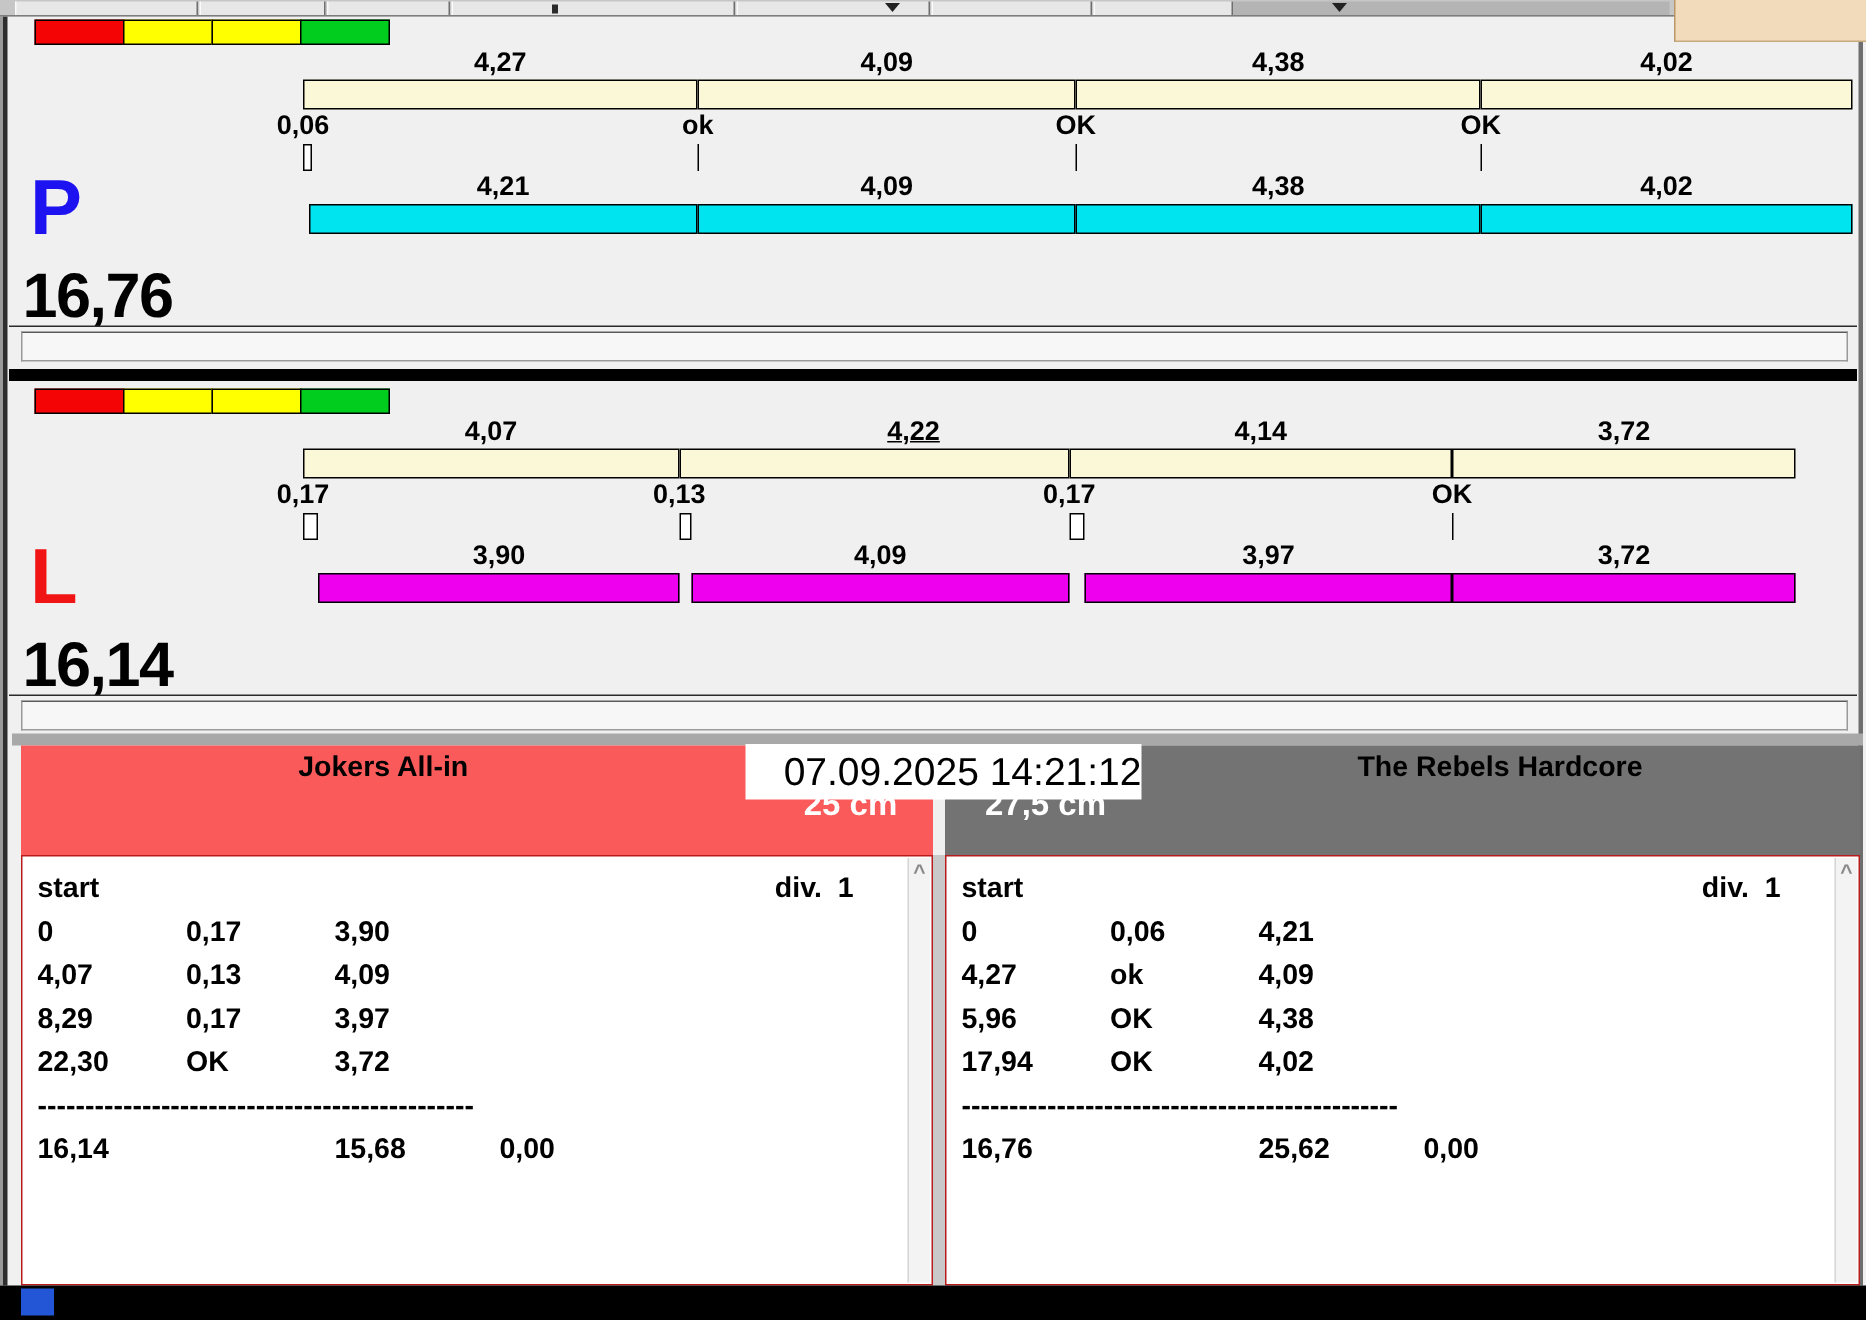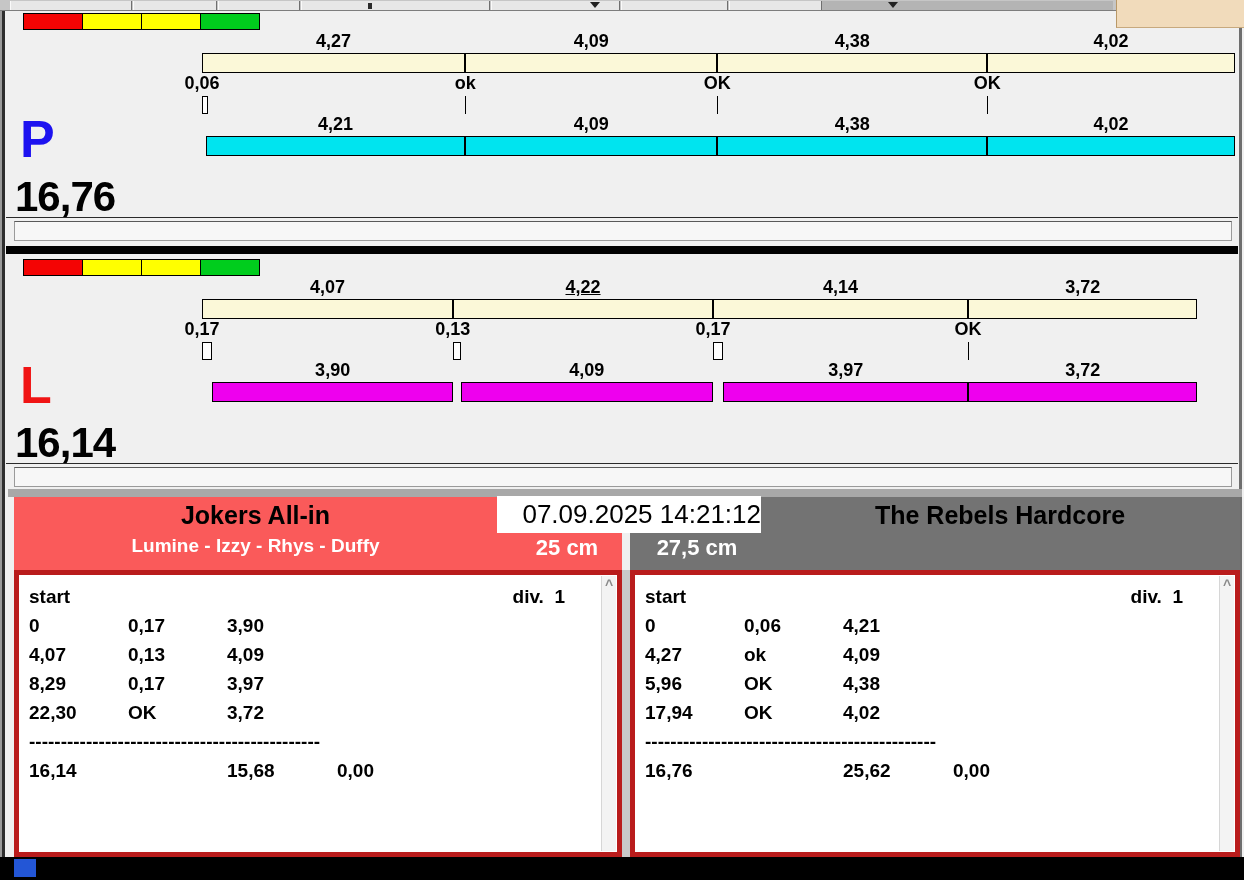--- a/index.html
+++ b/index.html
@@ -30,24 +30,24 @@
   .gap-marker{position:absolute;background:#fff;border:1px solid #000;box-sizing:border-box;}
   .ok-line{position:absolute;background:#000;}
   .hline{position:absolute;left:6px;width:1232px;height:1px;background:#2a2a2a;}
   .status{position:absolute;left:14px;width:1218px;height:20px;background:#f7f7f7;border:1px solid #9a9a9a;border-top-color:#5a5a5a;box-sizing:border-box;}
   .blacksep{position:absolute;left:6px;top:246px;width:1232px;height:8px;background:#000;}
   .greyband{position:absolute;left:8px;top:489px;width:1234px;height:8px;background:#a8a8a8;}
   
   .midgap{position:absolute;left:622px;top:570px;width:8px;height:287px;background:#c9c9c9;}
   .team-panel{position:absolute;top:497px;height:360px;}
   .team-header{position:absolute;top:0;left:0;right:0;height:73px;}
-  .team-name{font-size:25px;font-weight:bold;text-align:center;padding-top:5px;line-height:1.1;}
+  .team-name{font-size:19px;font-weight:bold;text-align:center;padding-top:5px;line-height:1.1;}
   .team-players{color:#fff;font-size:19px;font-weight:bold;text-align:center;margin-top:5px;}
-  .team-distance{position:absolute;top:38px;color:#fff;font-size:22px;font-weight:bold;text-align:center;width:110px;}
-  .team-list{position:absolute;top:73px;left:0;right:0;bottom:0;background:#fff;border:5px solid #b91c1c;padding:7px 0 0 10px;font-weight:bold;font-size:19px;box-sizing:border-box;overflow:hidden;}
+  .team-distance{position:absolute;top:26px;color:#fff;font-size:22px;font-weight:bold;text-align:center;width:110px;}
+  .team-list{position:absolute;top:73px;left:0;right:0;bottom:0;background:#fff;border:1px solid #b91c1c;padding:7px 0 0 10px;font-weight:bold;font-size:19px;box-sizing:border-box;overflow:hidden;}
   .lheader{display:flex;height:29px;line-height:29px;padding-right:52px;}
   .lheader .spacer{flex:1;}
   .divlabel{white-space:pre;}
   .lrow{display:grid;grid-template-columns:99px 99px 110px 1fr;height:29px;line-height:29px;}
   .lsep{height:29px;line-height:29px;white-space:nowrap;}
   .scrollbar{position:absolute;top:1px;right:1px;bottom:1px;width:14px;background:#f3f3f3;border-left:1px solid #d6d6d6;text-align:center;}
   .caret{color:#8a8a8a;font-size:14px;line-height:12px;display:block;margin-top:3px;font-weight:bold;}
   .timestamp{position:absolute;left:497px;top:496px;width:264px;height:37px;background:#fff;z-index:10;
              font-size:26px;line-height:37px;text-align:right;white-space:nowrap;}
   .bottombar{position:absolute;left:0;top:857px;width:1244px;height:23px;background:#000;}
@@ -124,21 +124,21 @@
   <div class="letter" style="color: rgb(240, 20, 20);">L</div>
   <div class="ptotal">16,14</div>
   <div class="hline" style="top:207px;"></div>
   <div class="status" style="top:211px;"></div>
 <span class="seg-label" style="left: 327.417px; top: 22px;">4,07</span>
     <div class="cream-seg" style="left: 202px; top: 43px; width: 250.834px; height: 20px; background: rgb(251, 248, 216);"></div>
     <span class="seg-label" style="left: 202px; top: 64px;">0,17</span>
     <div class="gap-marker" style="left: 202px; top: 86px; width: 10.4771px; height: 18px;"></div>
     <span class="seg-label" style="left: 332.656px; top: 105px;">3,90</span>
     <div class="throw-seg" style="left: 212.477px; top: 126px; width: 240.357px; height: 20px; background: rgb(238, 0, 238);"></div>
-    <span class="seg-label" style="left: 583px; top: 22px; text-decoration: underline;">4,22</span>
+    <span class="seg-label" style="left: 609px; top: 22px; text-decoration: underline;">4,22</span>
     <div class="cream-seg" style="left: 452.834px; top: 43px; width: 260.079px; height: 20px; background: rgb(251, 248, 216);"></div>
     <span class="seg-label" style="left: 452.834px; top: 64px;">0,13</span>
     <div class="gap-marker" style="left: 452.834px; top: 86px; width: 8.0119px; height: 18px;"></div>
     <span class="seg-label" style="left: 586.879px; top: 105px;">4,09</span>
     <div class="throw-seg" style="left: 460.846px; top: 126px; width: 252.067px; height: 20px; background: rgb(238, 0, 238);"></div>
     <span class="seg-label" style="left: 840.487px; top: 22px;">4,14</span>
     <div class="cream-seg" style="left: 712.913px; top: 43px; width: 255.148px; height: 20px; background: rgb(251, 248, 216);"></div>
     <span class="seg-label" style="left: 712.913px; top: 64px;">0,17</span>
     <div class="gap-marker" style="left: 712.913px; top: 86px; width: 10.4771px; height: 18px;"></div>
     <span class="seg-label" style="left: 845.725px; top: 105px;">3,97</span>
@@ -150,21 +150,20 @@
     <span class="seg-label" style="left: 1082.69px; top: 105px;">3,72</span>
     <div class="throw-seg" style="left: 968.061px; top: 126px; width: 229.264px; height: 20px; background: rgb(238, 0, 238);"></div>
   </div>
 
 <div class="greyband"></div>
 <div class="midgap"></div>
 
 <div class="team-panel" style="left:14px;width:608px;">
   <div class="team-header" style="background: rgb(250, 90, 90);">
     <div class="team-name" style="width:483px;">Jokers All-in</div>
-    <div class="team-players" style="width:483px;">Lumine - Izzy - Rhys - Duffy</div>
     <div class="team-distance" style="left:498px;">25 cm</div>
   </div>
   <div class="team-list">
     <div class="lheader">
       <span>start</span>
       <span class="spacer"></span>
       <span class="divlabel">div.  1</span>
     </div>
     <div class="rows">
         <div class="lrow">

